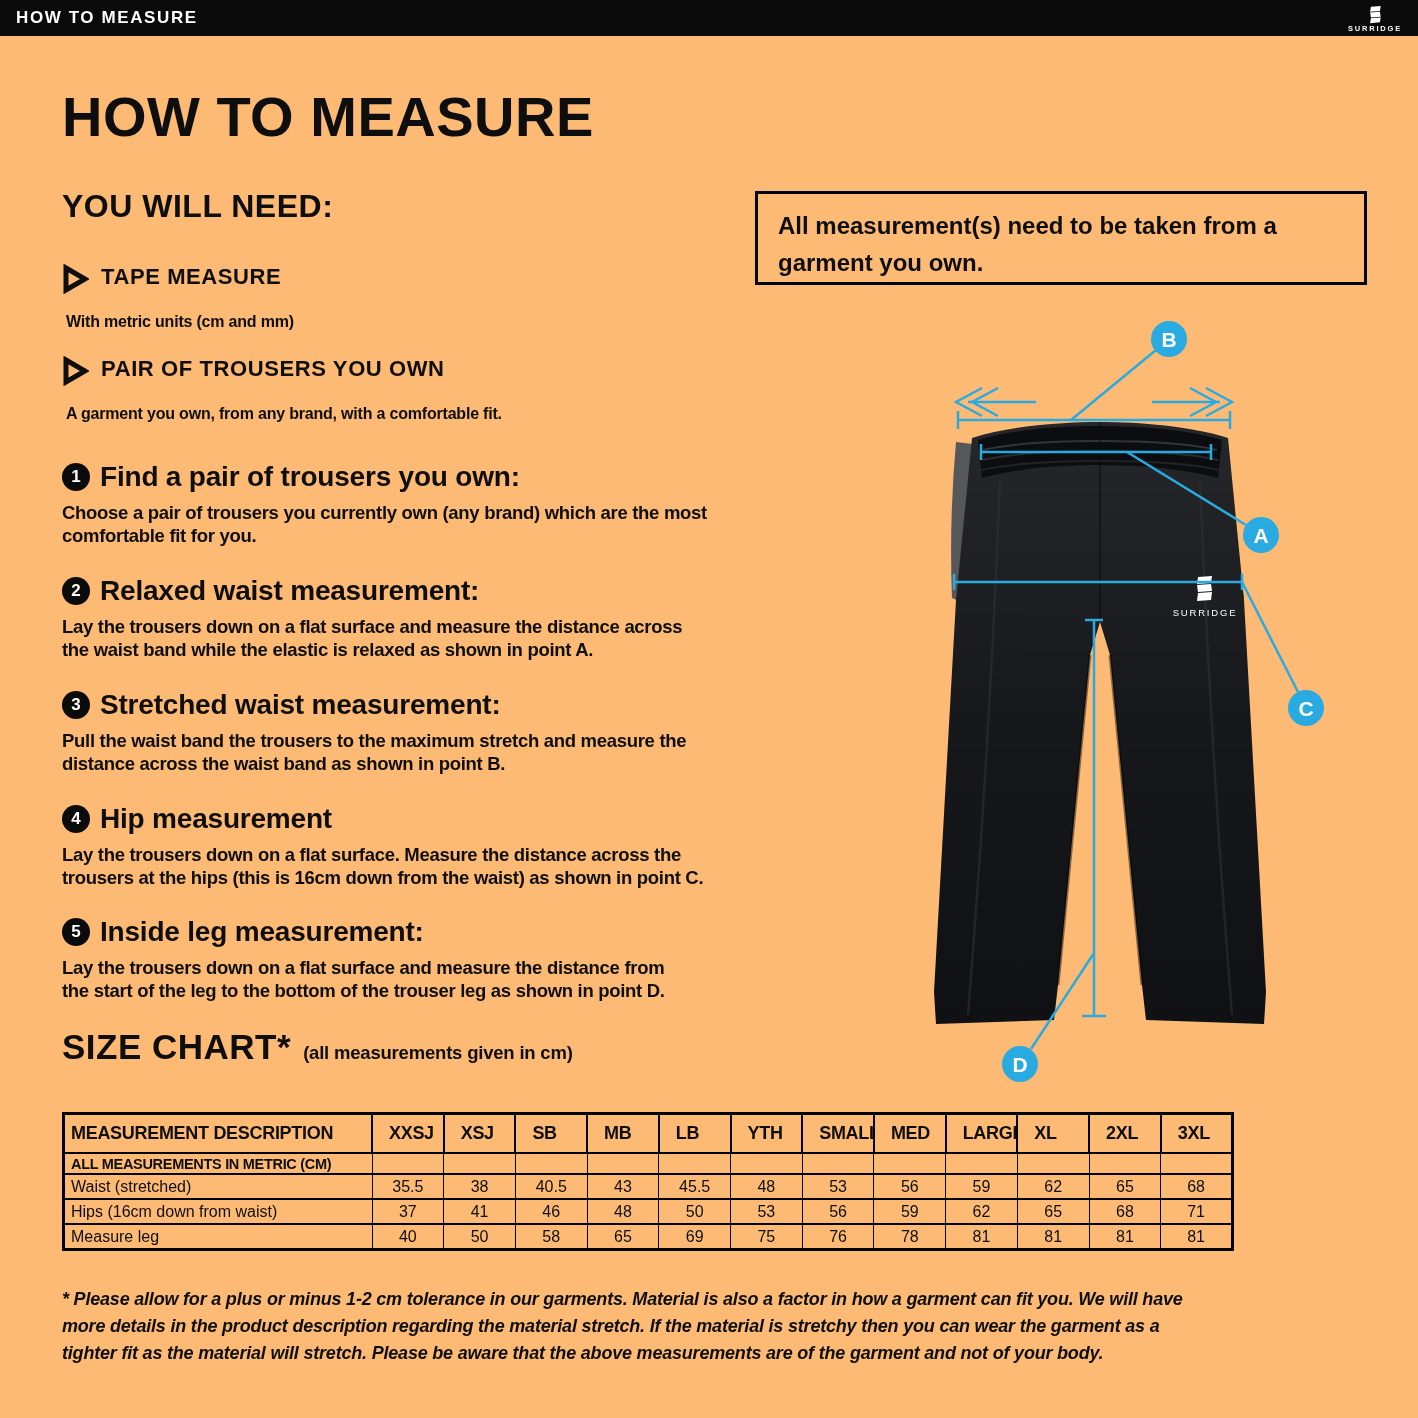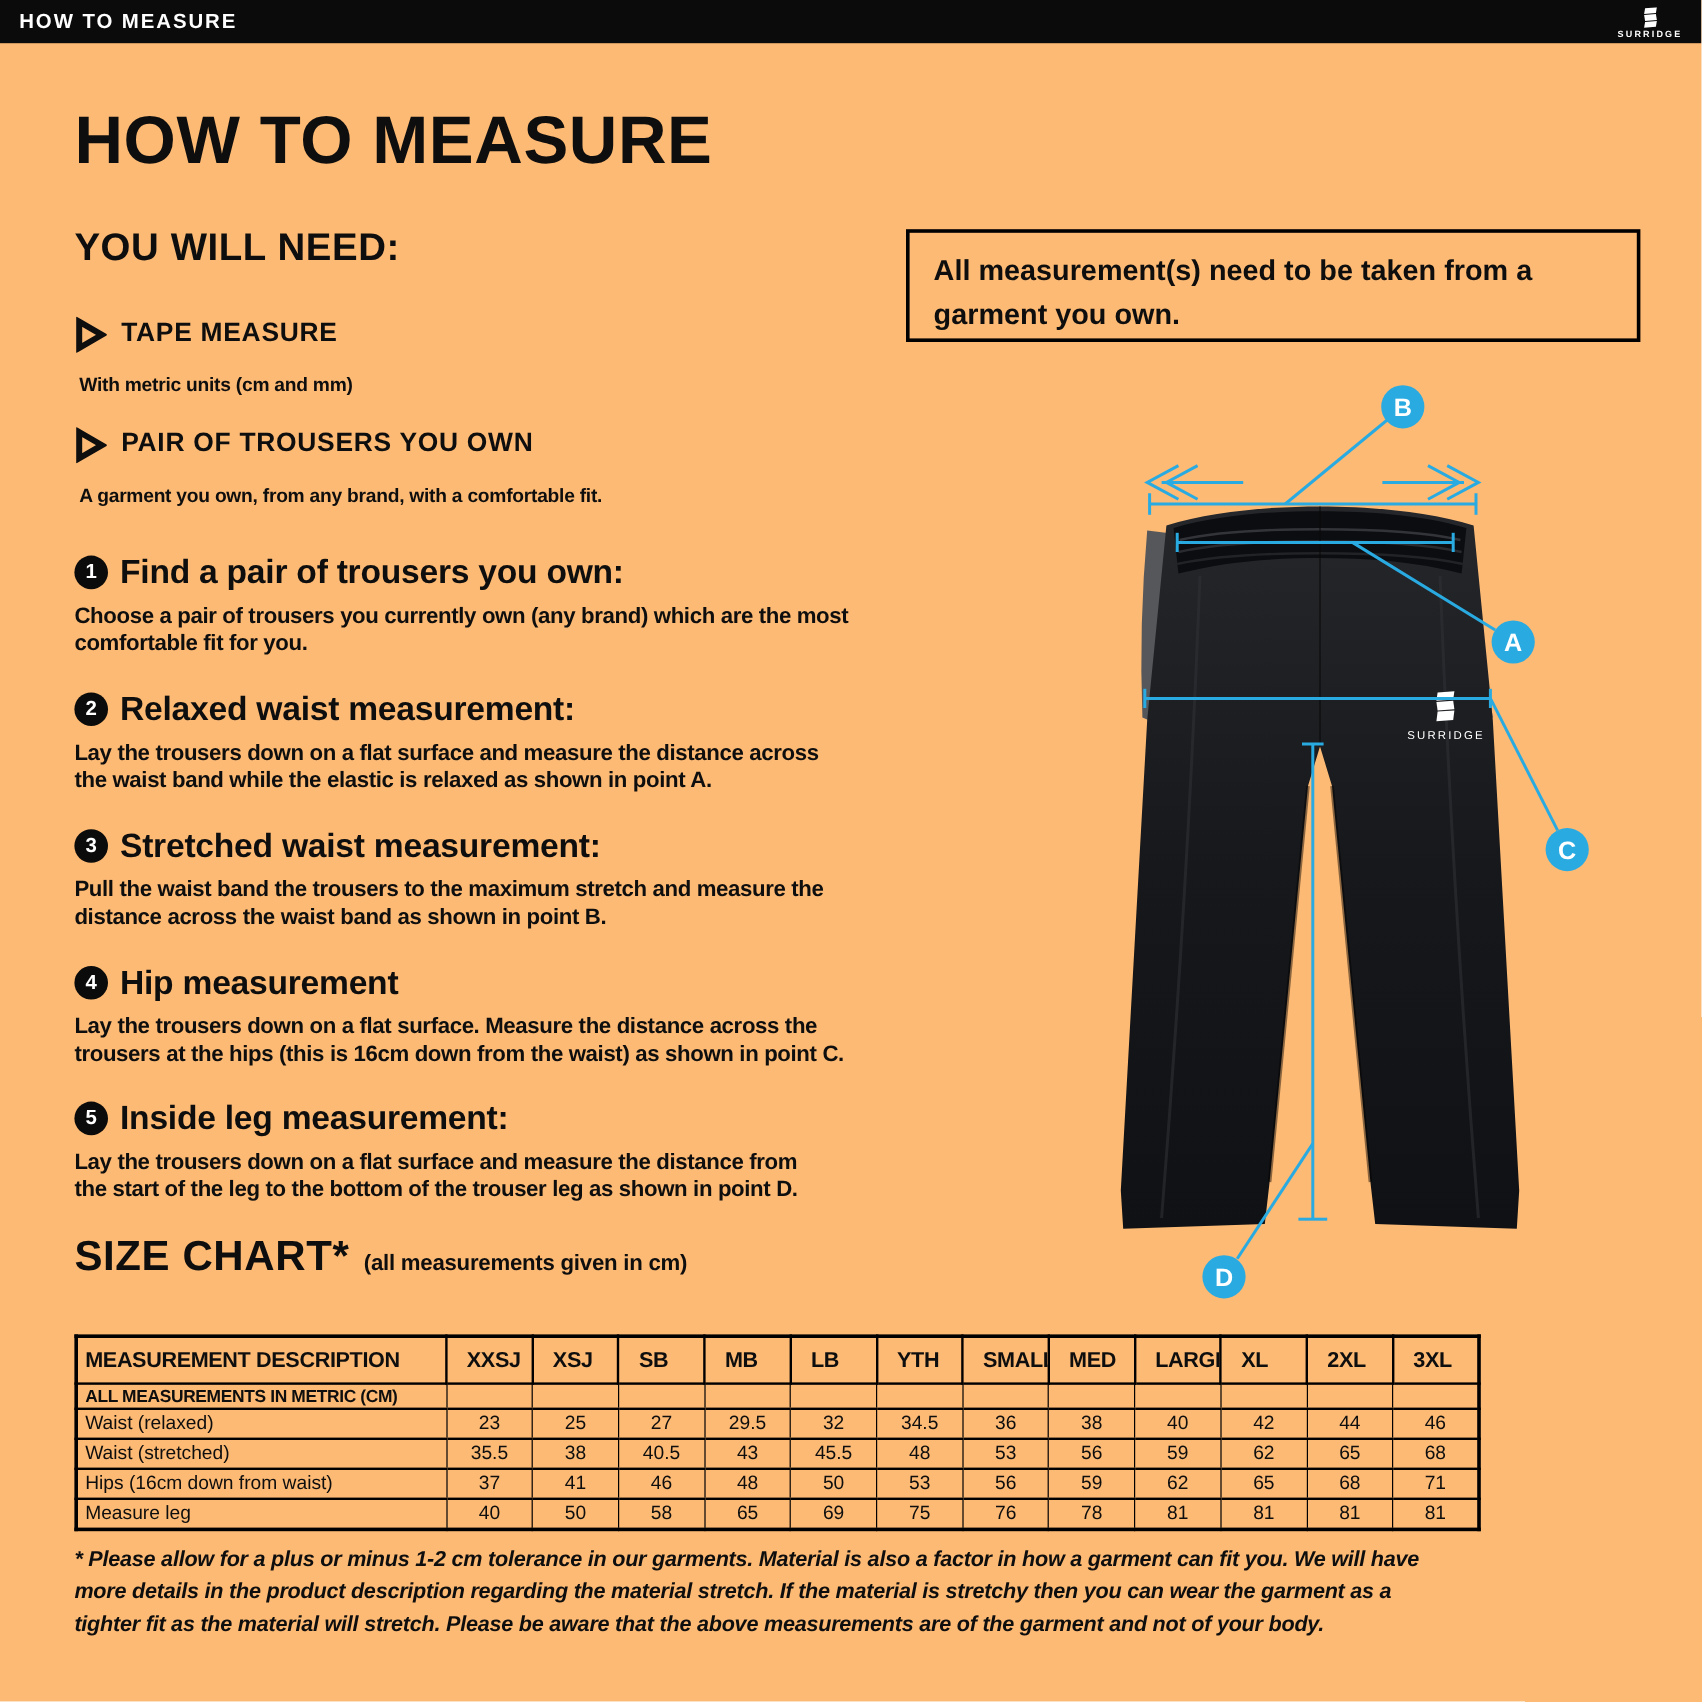--- a/index.html
+++ b/index.html
@@ -273,35 +273,20 @@
           <td></td>
           <td></td>
           <td></td>
           <td></td>
           <td></td>
           <td></td>
           <td></td>
           <td></td>
         </tr>
         <tr>
-          <td class="desc-col">Waist (relaxed)</td>
-          <td>23</td>
-          <td>25</td>
-          <td>27</td>
-          <td>29.5</td>
-          <td>32</td>
-          <td>34.5</td>
-          <td>36</td>
-          <td>38</td>
-          <td>40</td>
-          <td>42</td>
-          <td>44</td>
-          <td>46</td>
-        </tr>
-        <tr>
           <td class="desc-col">Waist (stretched)</td>
           <td>35.5</td>
           <td>38</td>
           <td>40.5</td>
           <td>43</td>
           <td>45.5</td>
           <td>48</td>
           <td>53</td>
           <td>56</td>
           <td>59</td>

